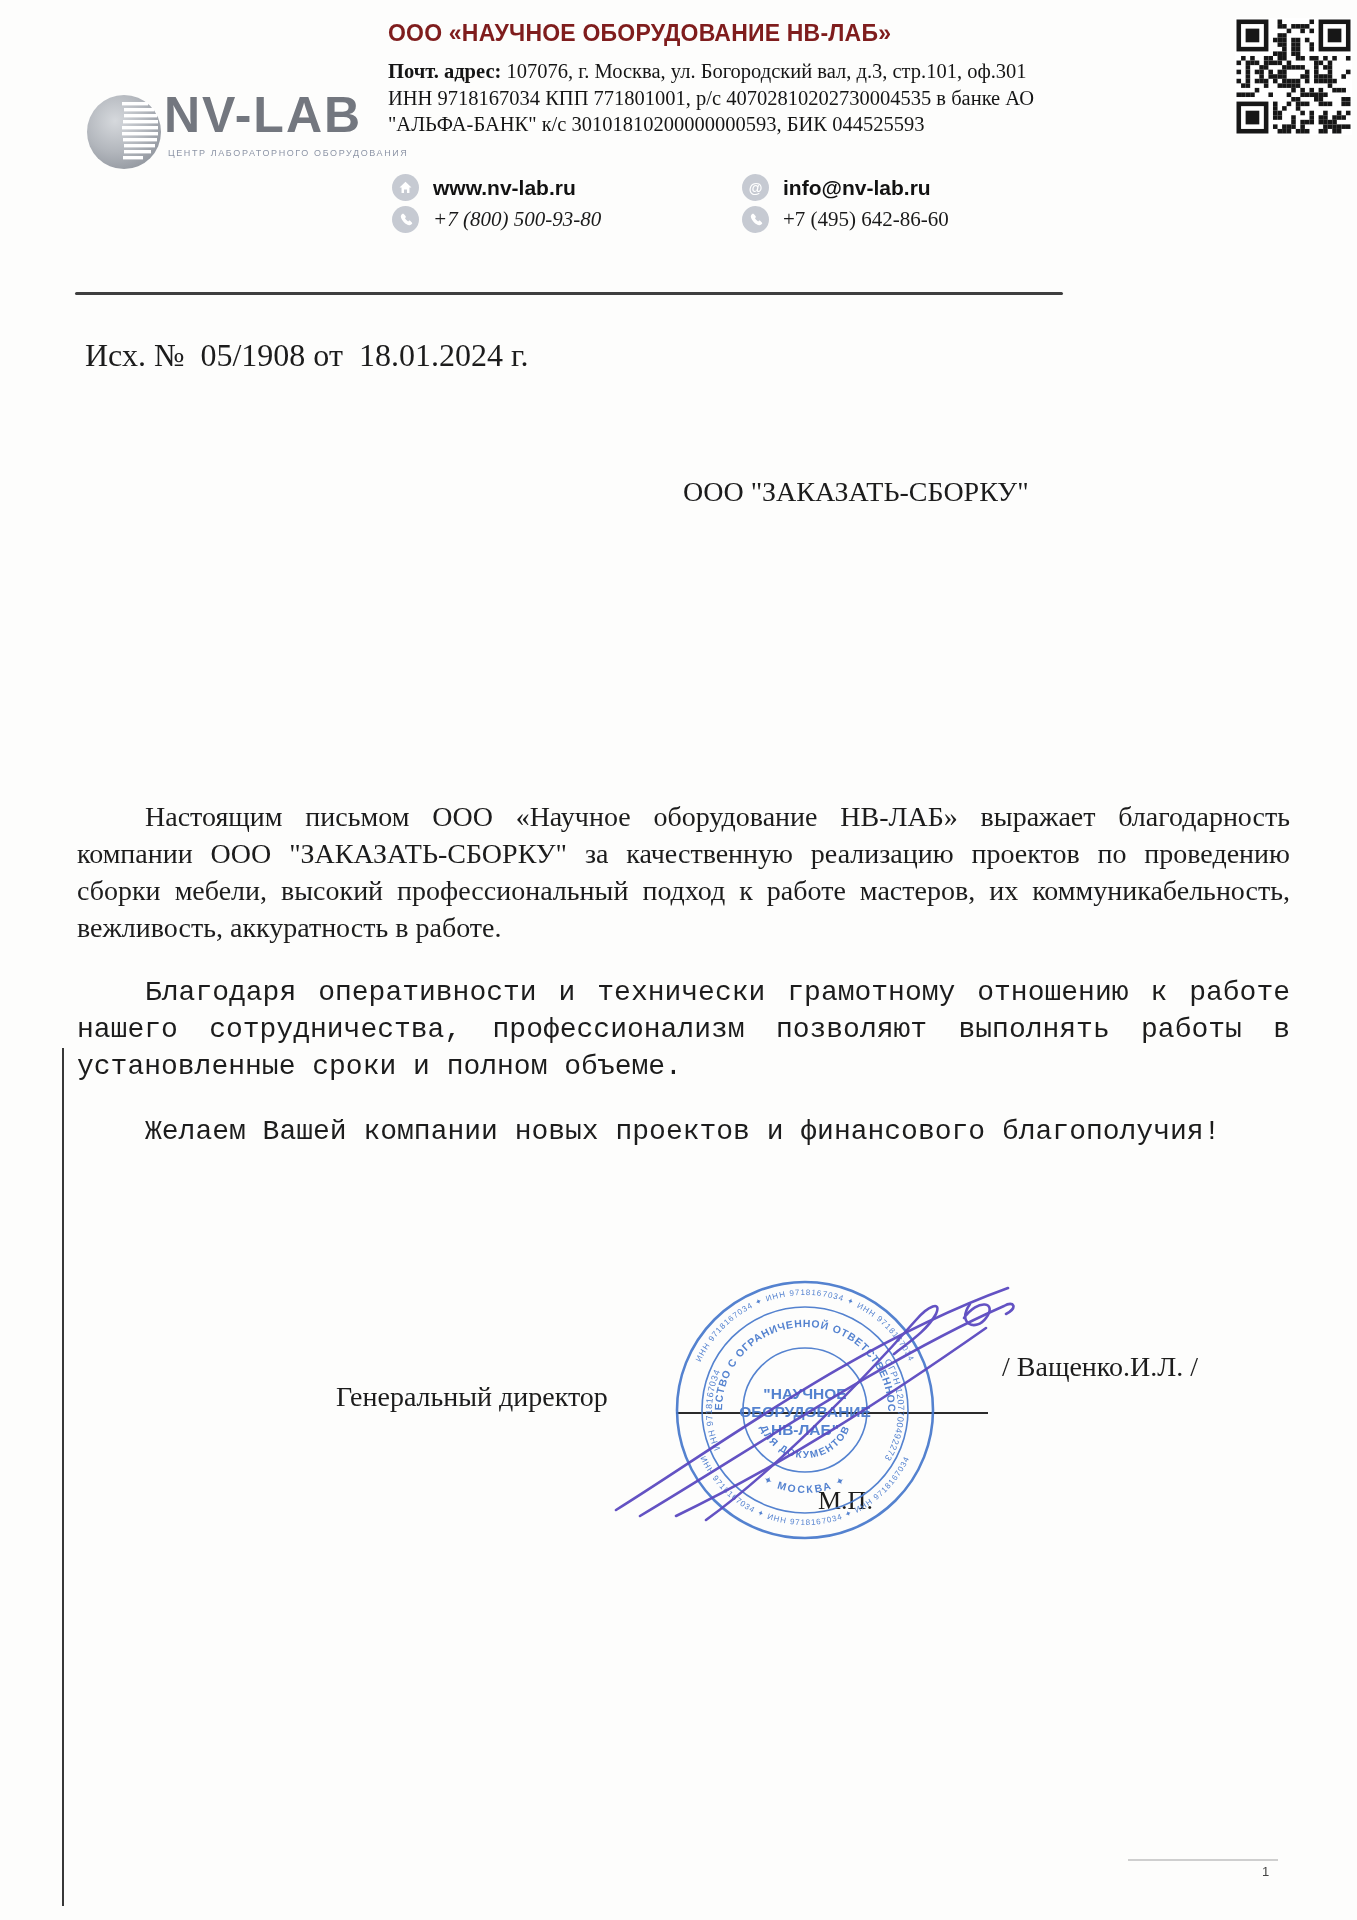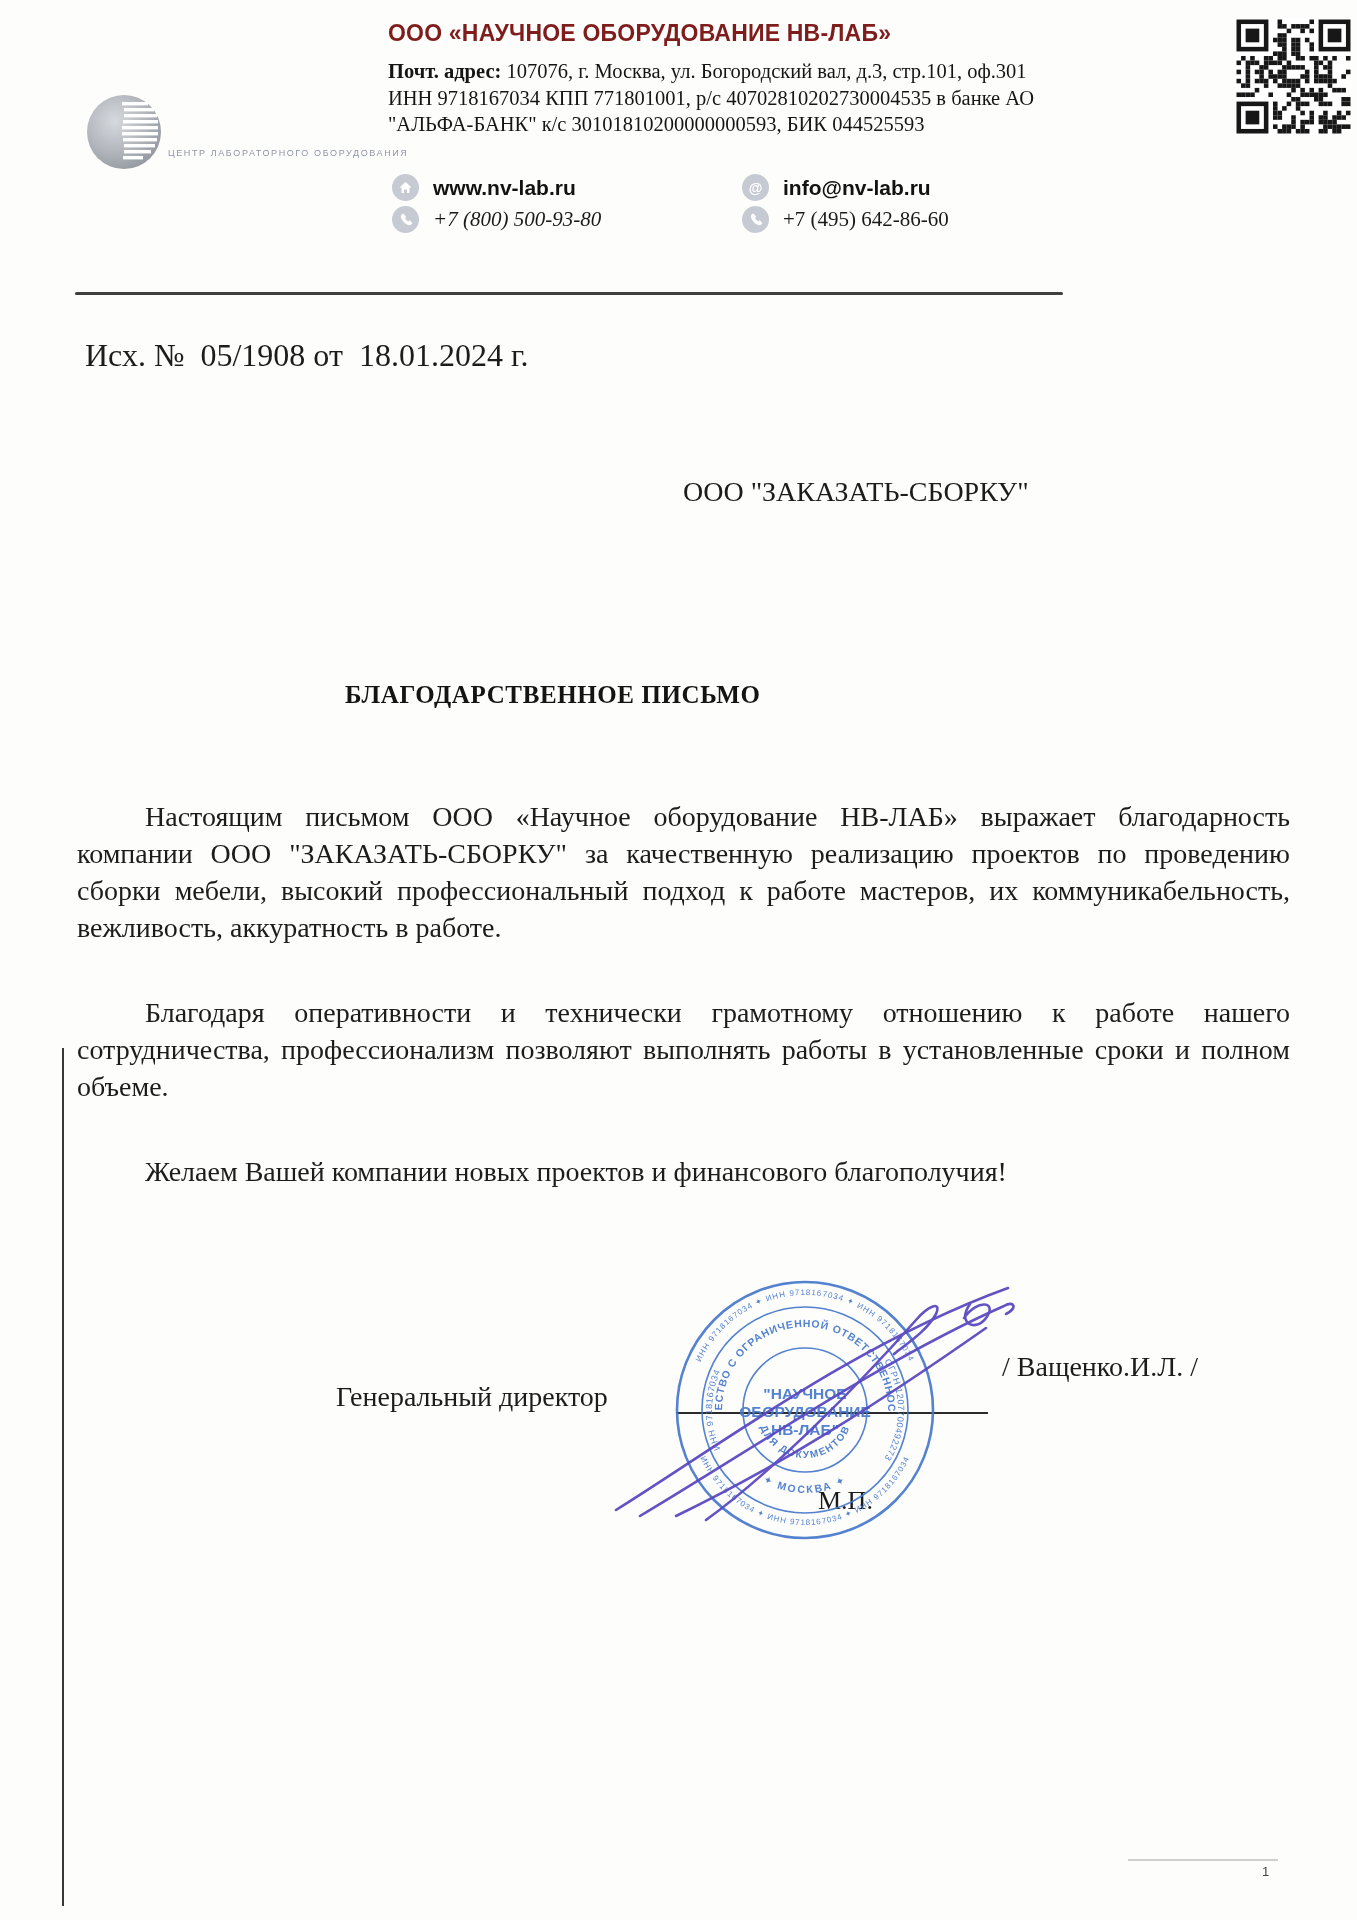--- a/index.html
+++ b/index.html
@@ -38,21 +38,21 @@
   .divider{position:absolute;left:75px;top:292px;width:988px;height:3px;background:#3f3f3f;border-radius:2px;}
   
   .ref{position:absolute;left:85px;top:337px;font-size:32px;white-space:pre;}
   .recipient{position:absolute;left:683px;top:476px;font-size:28px;white-space:pre;}
   .title{
     position:absolute;left:345px;top:681px;font-size:25px;font-weight:bold;
     letter-spacing:.6px;color:#141414;
   }
   .body-text{position:absolute;left:77px;top:798px;width:1213px;font-size:28px;line-height:37px;text-align:justify;}
   .body-text p{margin:0 0 0 0;text-indent:68px;}
-  .body-text p + p{margin-top:48px;}
+  .body-text p + p{margin-top:28px;font-family:Liberation Mono, monospace;}
   .sig-role{position:absolute;left:336px;top:1381px;font-size:28px;}
   .sig-line{position:absolute;left:676px;top:1412px;width:312px;height:2px;background:#2b2b2b;}
   .sig-name{position:absolute;left:1002px;top:1351px;font-size:28px;white-space:pre;}
   .seal-mark{position:absolute;left:818px;top:1486px;font-size:26px;}
   .stamp{position:absolute;left:672px;top:1277px;opacity:.92;}
   .sign-overlay{position:absolute;left:556px;top:1248px;}
   
   .edge-line{position:absolute;left:62px;top:1048px;width:2px;height:858px;background:#151515;opacity:.85;}
   .foot-line{position:absolute;left:1128px;top:1859px;width:150px;height:1.5px;background:#cfcfcf;}
   .page-num{position:absolute;left:1262px;top:1864px;font-family:"Liberation Sans","DejaVu Sans",sans-serif;font-size:13px;color:#444;}
@@ -78,20 +78,21 @@
         <rect x="38" y="30" width="33" height="3.4"></rect>
         <rect x="37" y="36" width="35" height="3.4"></rect>
         <rect x="36" y="42" width="36" height="3.4"></rect>
         <rect x="36" y="48" width="36" height="3.4"></rect>
         <rect x="37" y="54" width="34" height="3.4"></rect>
         <rect x="38" y="60" width="31" height="3.4"></rect>
         <rect x="38" y="66" width="27" height="3.4"></rect>
         <rect x="37" y="72" width="20" height="3.4"></rect>
       </g>
     </svg>
+    <div class="logo-text">NV-LAB</div>
     <div class="logo-tagline">ЦЕНТР ЛАБОРАТОРНОГО ОБОРУДОВАНИЯ</div>
   </div>
 
   <div class="company-title">ООО «НАУЧНОЕ ОБОРУДОВАНИЕ НВ-ЛАБ»</div>
 
   <div class="addr-block">
     <div><b>Почт. адрес:</b><span> 107076, г. Москва, ул. Богородский вал, д.3, стр.101, оф.301</span></div>
     <div>ИНН 9718167034 КПП 771801001, р/с 40702810202730004535 в банке АО</div>
     <div>"АЛЬФА-БАНК" к/с  30101810200000000593,  БИК 044525593</div>
   </div>
@@ -337,21 +338,20 @@
           <path d="M4.2 2.3c-.8.8-1.3 1.7-1.2 2.6.2 2 1.5 4.1 3.3 5.9 1.8 1.8 3.9 3.1 5.9 3.3.9.1 1.8-.4 2.6-1.2.5-.5.5-1.3 0-1.8l-1.6-1.6c-.5-.5-1.3-.5-1.8 0l-.6.6c-1-.5-2.9-2.4-3.4-3.4l.6-.6c.5-.5.5-1.3 0-1.8L6.4 2.3c-.6-.5-1.6-.6-2.2 0z" fill="#fff"></path>
         </svg>
     </span>
     <span class="ctext">+7 (495) 642-86-60</span>
   </div>
 
   <div class="divider"></div>
 
   <div class="ref">Исх. №  05/1908 от  18.01.2024 г.</div>
   <div class="recipient">ООО "ЗАКАЗАТЬ-СБОРКУ"</div>
-  <div class="title">БЛАГОДАРСТВЕННОЕ ПИСЬМО</div>
 
   <div class="body-text">
     <p>Настоящим письмом ООО «Научное оборудование НВ-ЛАБ» выражает благодарность компании ООО "ЗАКАЗАТЬ-СБОРКУ" за качественную реализацию проектов по проведению сборки мебели, высокий профессиональный подход к работе мастеров, их коммуникабельность, вежливость, аккуратность в работе.</p>
     <p>Благодаря оперативности и технически грамотному отношению к работе нашего сотрудничества, профессионализм позволяют выполнять работы в установленные сроки и полном объеме.</p>
     <p>Желаем Вашей компании новых проектов и финансового благополучия!</p>
   </div>
 
   <div class="sig-role">Генеральный директор</div>
   <div class="sig-line"></div>
   <div class="sig-name">/ Ващенко.И.Л. /</div>

